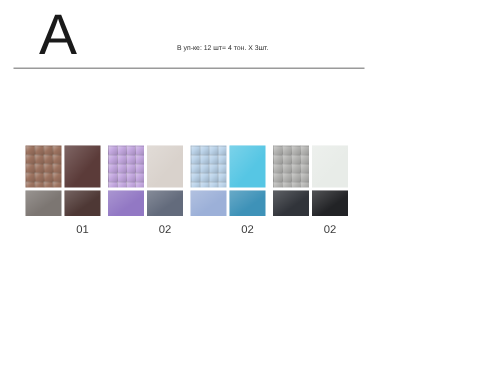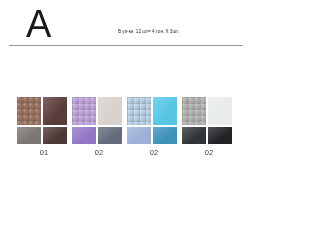--- a/index.html
+++ b/index.html
@@ -120,21 +120,21 @@
   .swatch.glossy::after {
     content: "";
     position: absolute;
     inset: 0;
     background: linear-gradient(to bottom right, rgba(255,255,255,0.22), rgba(255,255,255,0) 60%);
   }
 
   
   .label-row {
     position: absolute;
-    left: 19px;
+    left: 30px;
     top: 147px;
     width: 216px;
     height: 12px;
     display: flex;
     flex-direction: row;
   }
   .group-label {
     width: 50px;
     margin-right: 5px;
     text-align: center;

